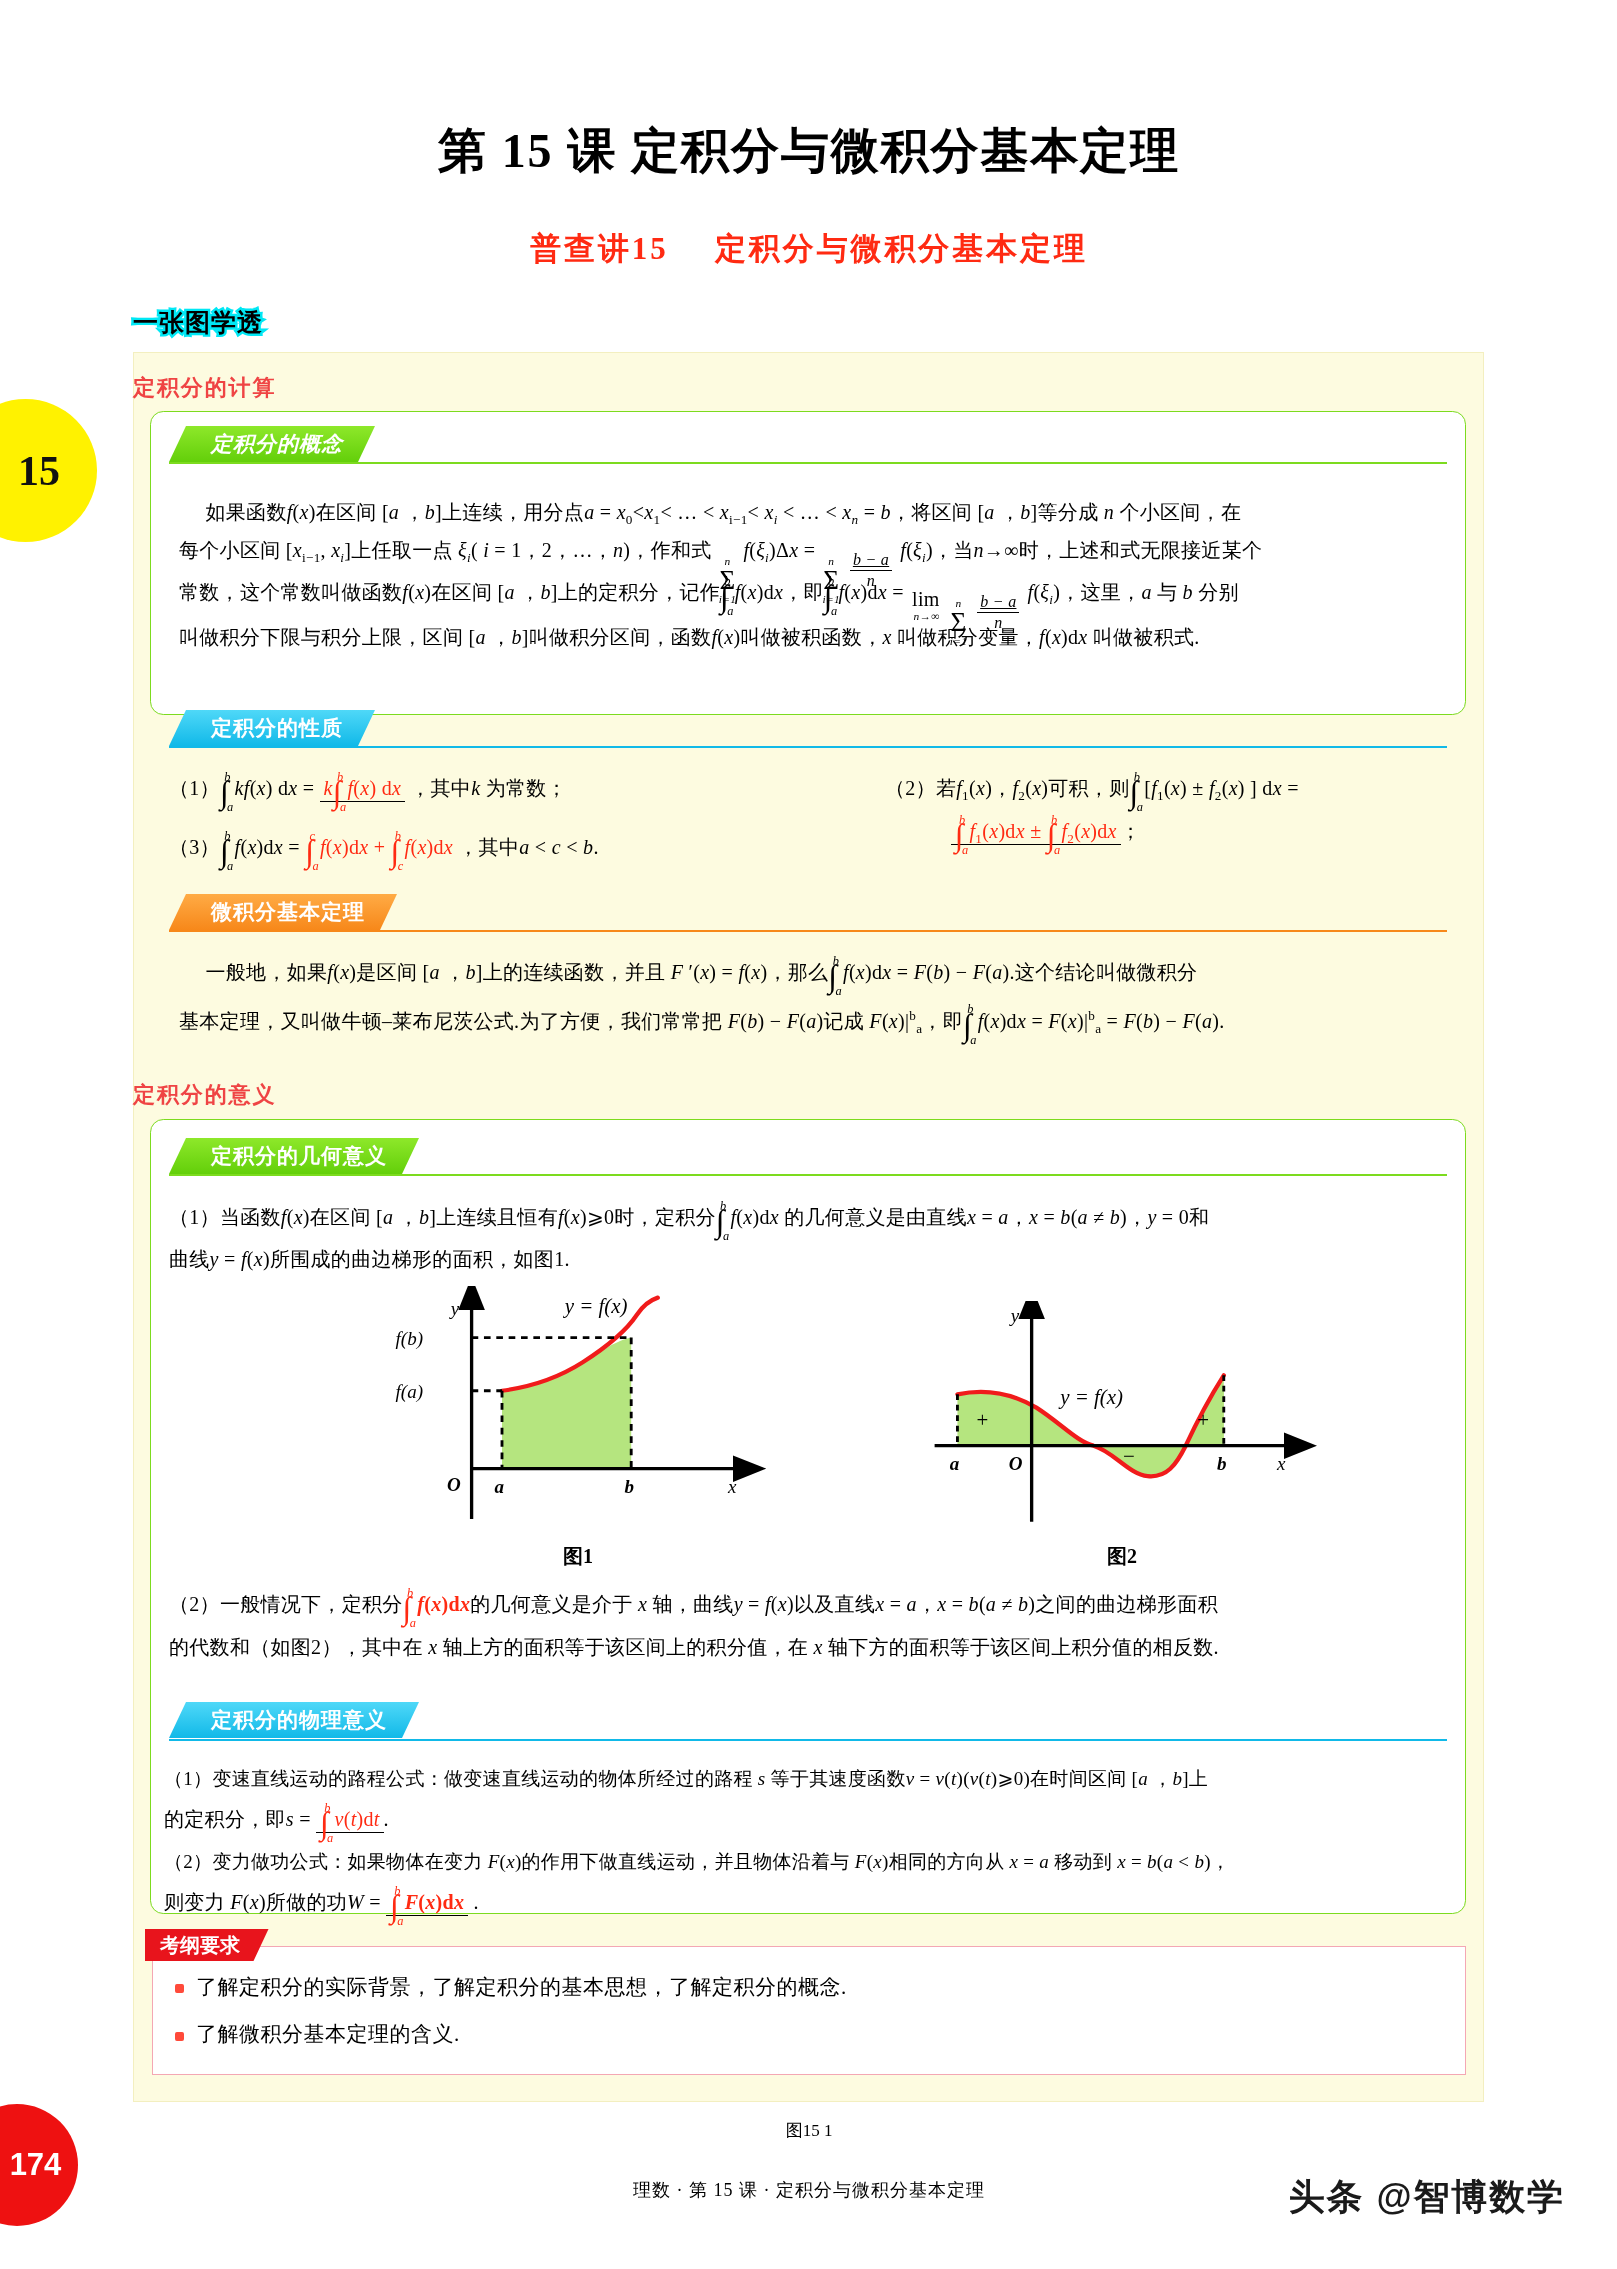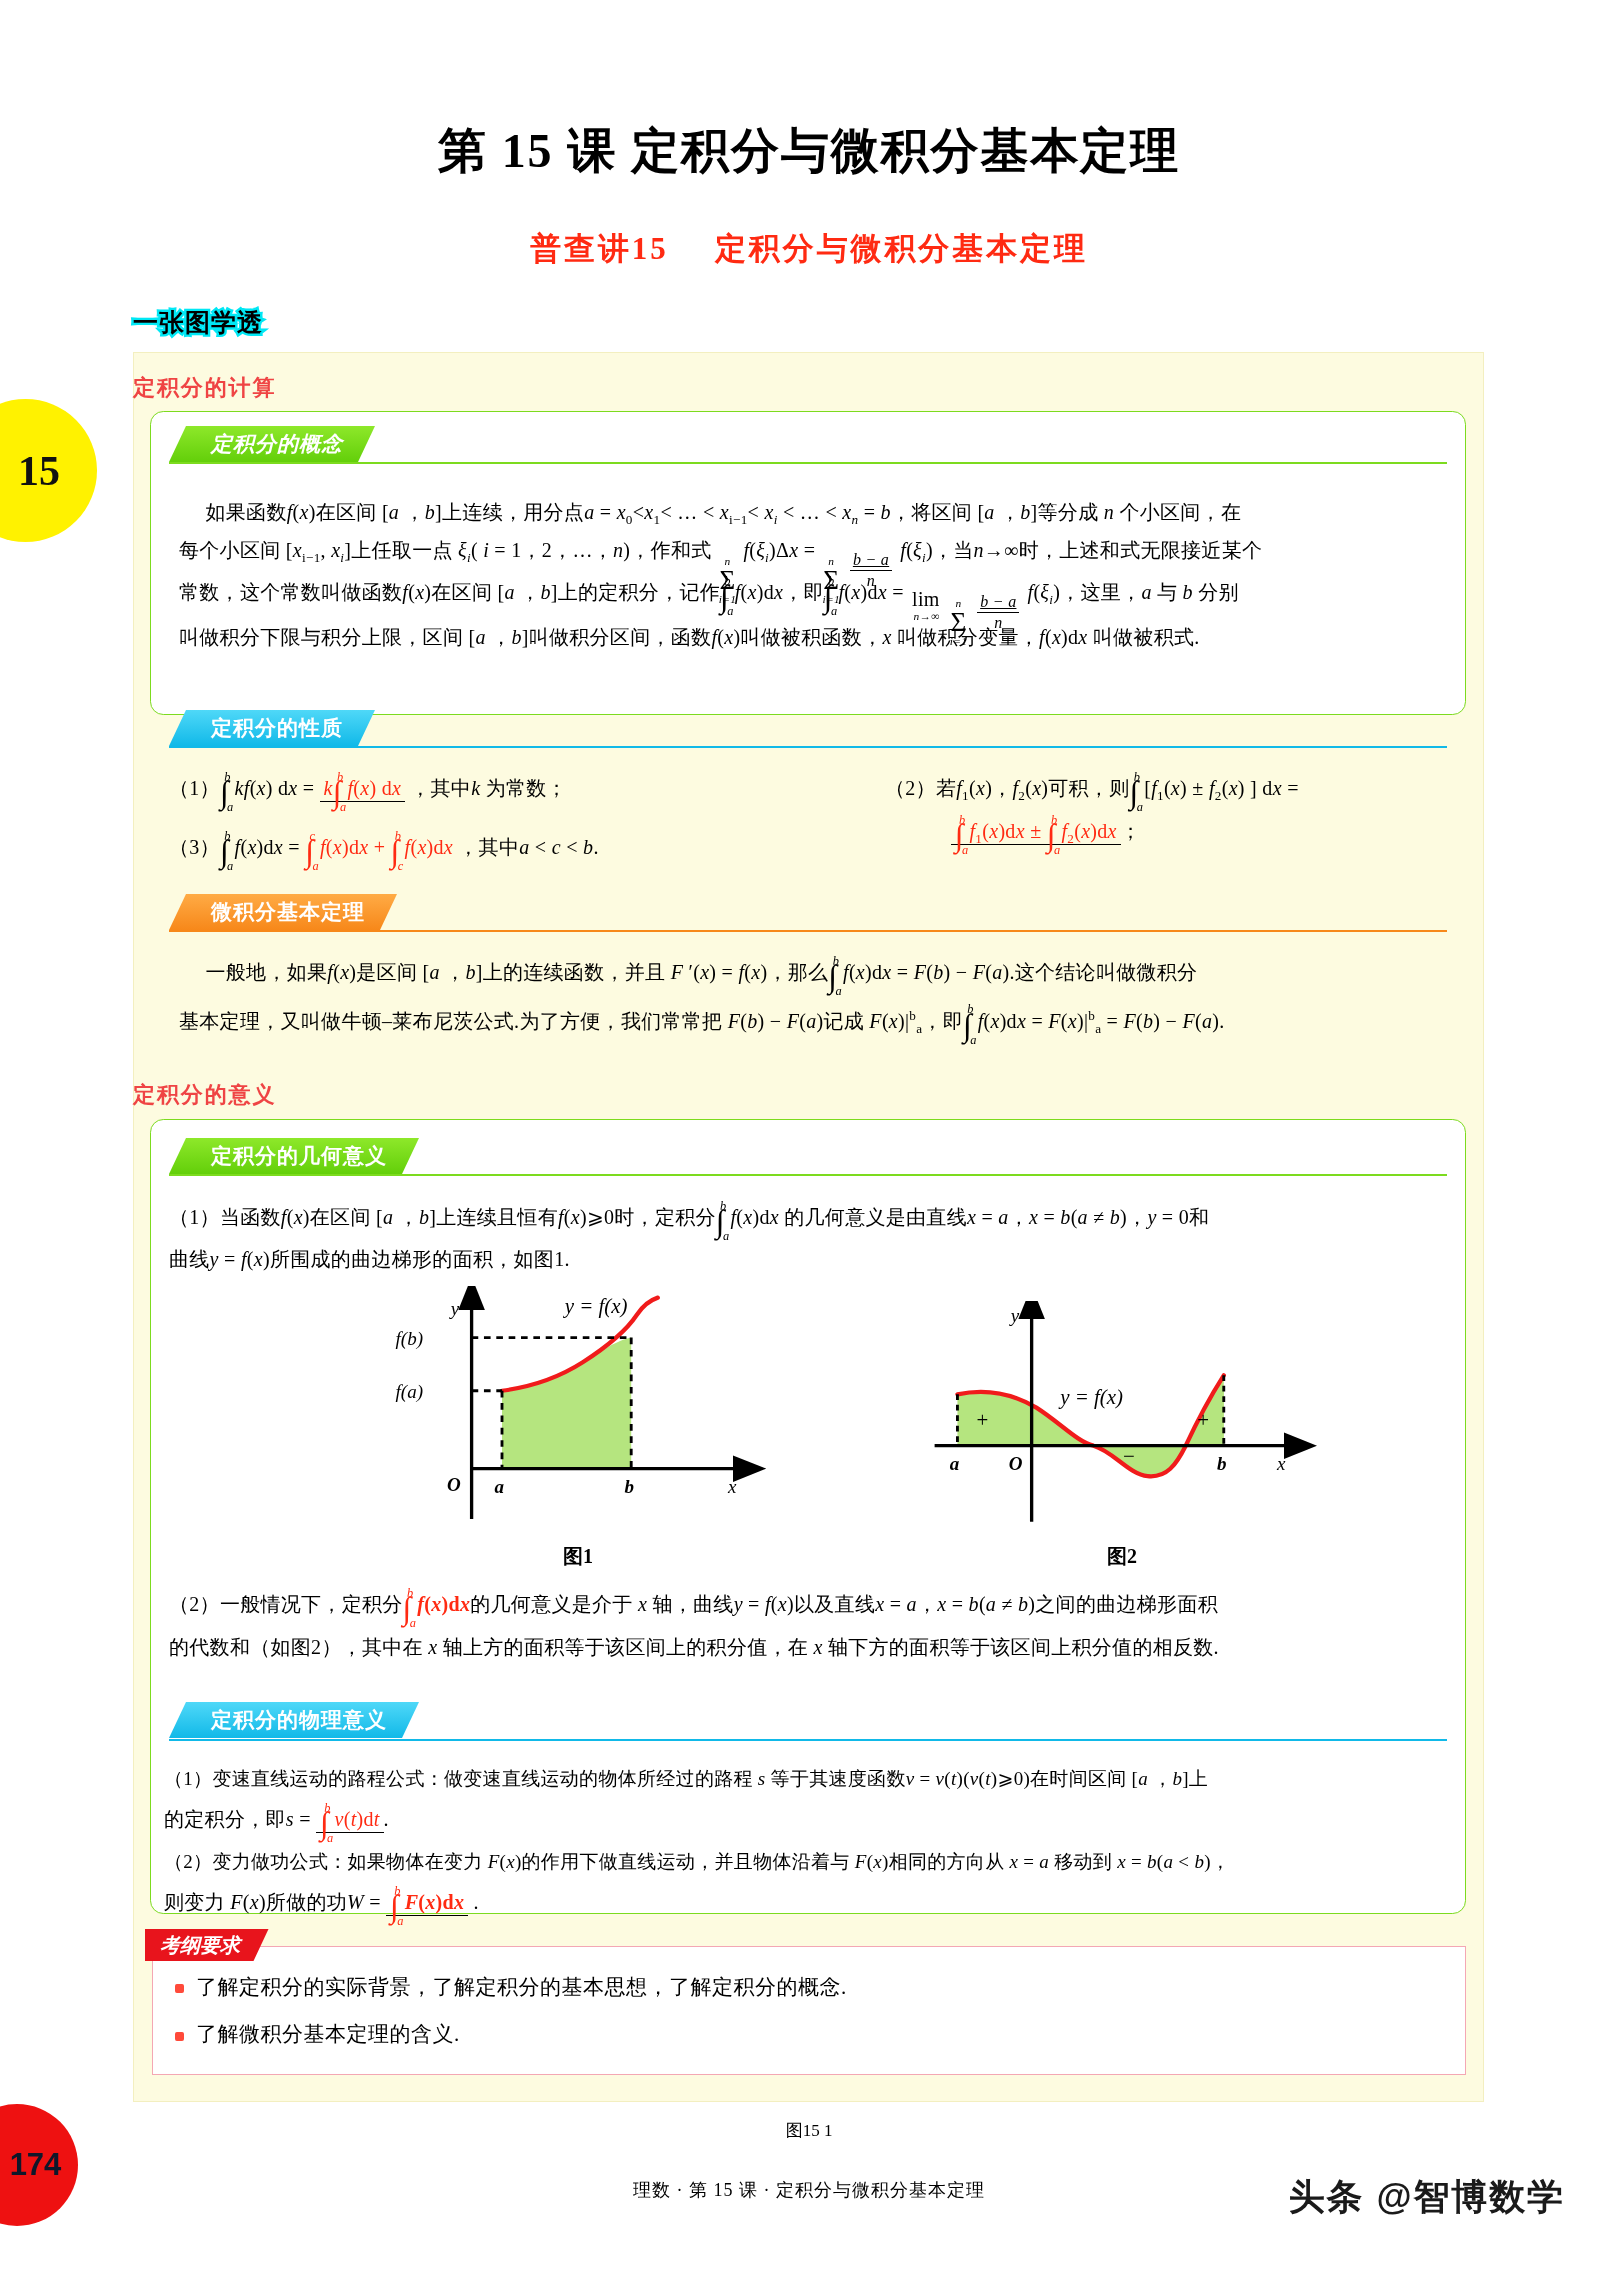--- a/index.html
+++ b/index.html
@@ -24,21 +24,21 @@
     margin-left:27px; font-family:"Liberation Serif",serif;
   }
   
   .page-num{
     position:absolute; left:-44px; top:2104px;
     width:122px; height:122px; border-radius:50%;
     background:#ee1111;
     display:flex; align-items:center; justify-content:center;
   }
   .page-num span{
-    color:#0f172a; font-size:31px; font-weight:bold; margin-left:37px;
+    color:#ffffff; font-size:31px; font-weight:bold; margin-left:37px;
     font-family:"Liberation Sans",sans-serif;
   }
   
   .main-title{
     position:absolute; top:119px; left:0; width:1618px;
     text-align:center; font-size:48px; font-weight:bold;
     letter-spacing:1.9px;
   }
   .sub-title{
     position:absolute; top:228px; left:0; width:1618px;
@@ -150,21 +150,20 @@
     width:1314px; height:129px;
     background:#fff; border:1.9px solid #f4a7b4;
   }
   .kg-banner{
     position:absolute; left:145px; top:1929px;
     height:32px; background:#e8141c; color:#fff;
     font-size:20px; font-weight:bold;
     display:flex; align-items:center; padding:0 28.5px 0 15px;
     clip-path: polygon(0 0, 100% 0, calc(100% - 15px) 100%, 0 100%);
     font-family:"Liberation Sans",sans-serif;
-    font-style:italic;
   }
   .kg-item{
     position:absolute; font-size:21px; letter-spacing:0.5px;
   }
   .kg-dot{
     position:absolute; width:8.6px; height:8.6px; background:#ff4a3a;
     border-radius:1.9px;
   }
   
   .fig-no{

